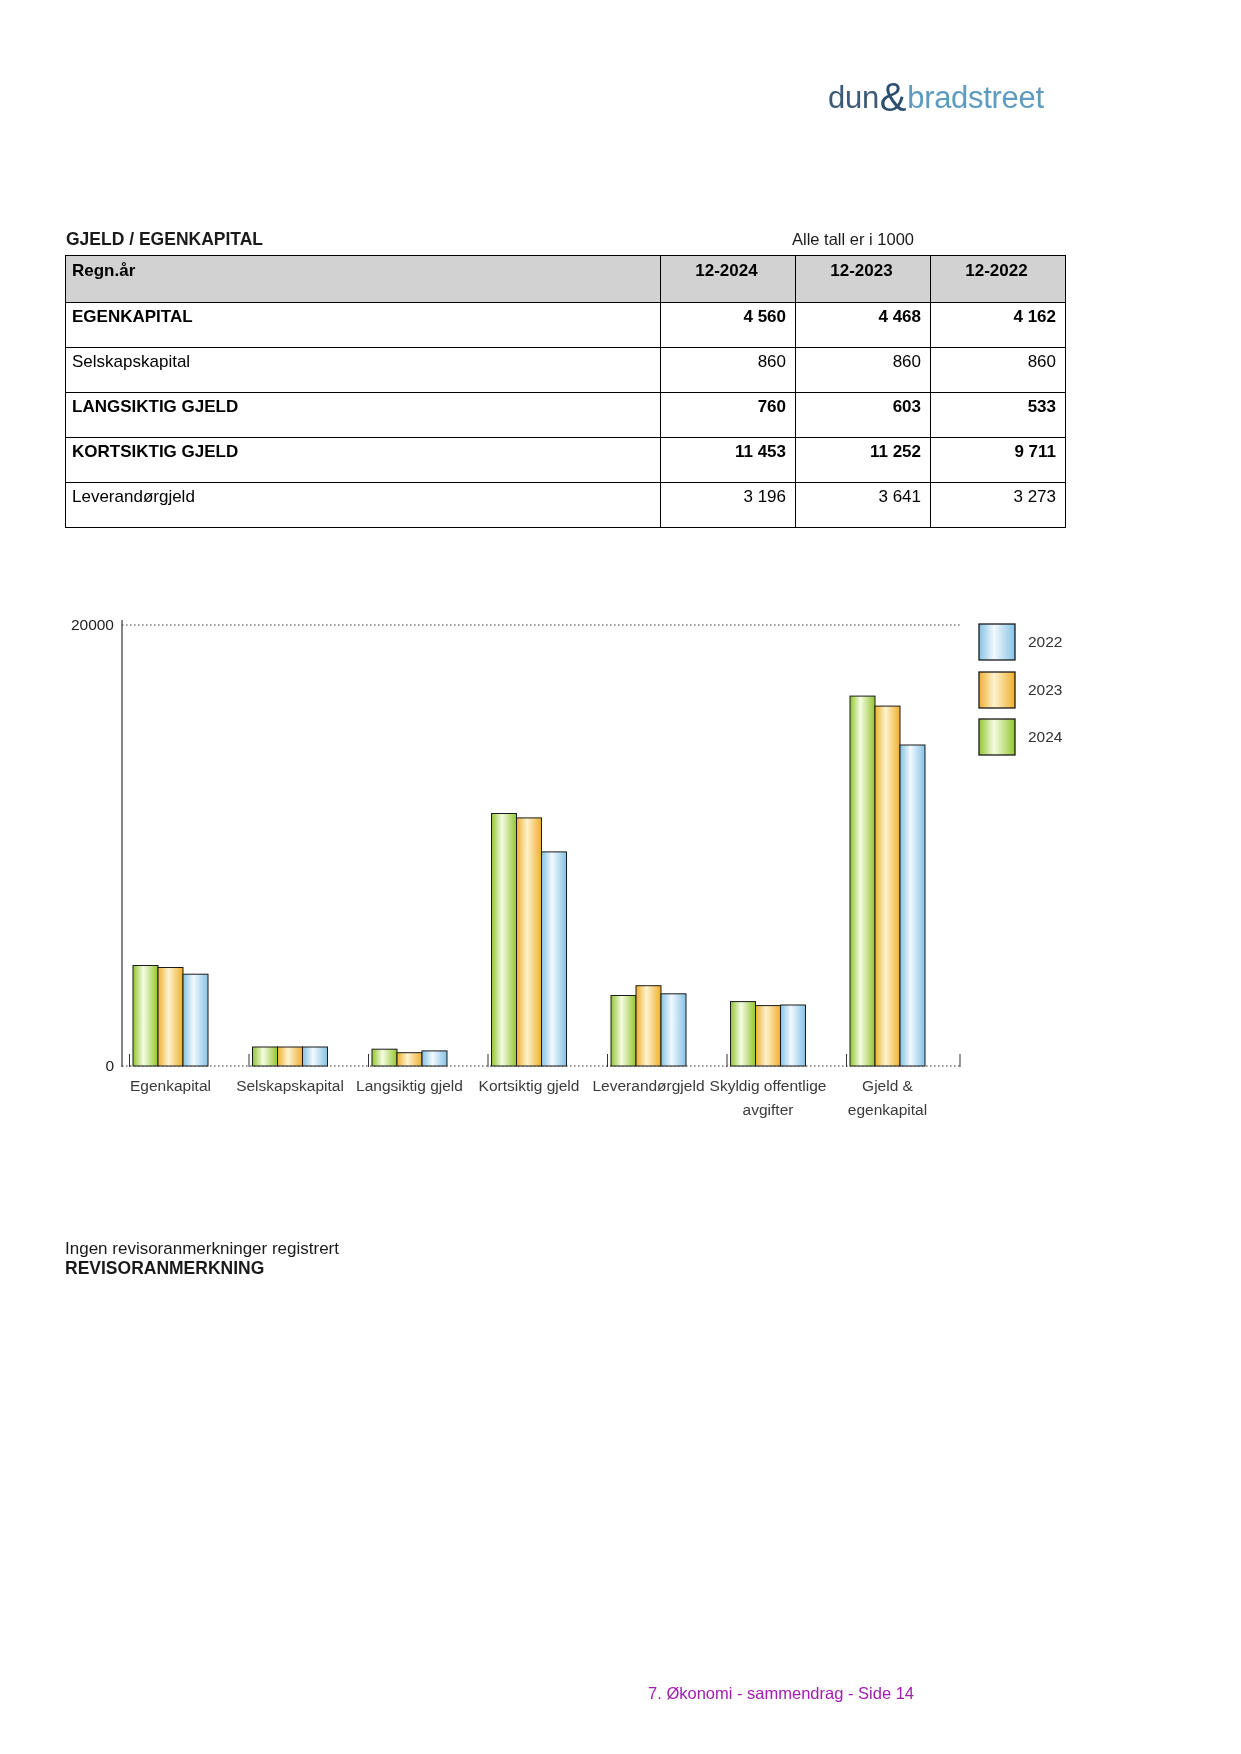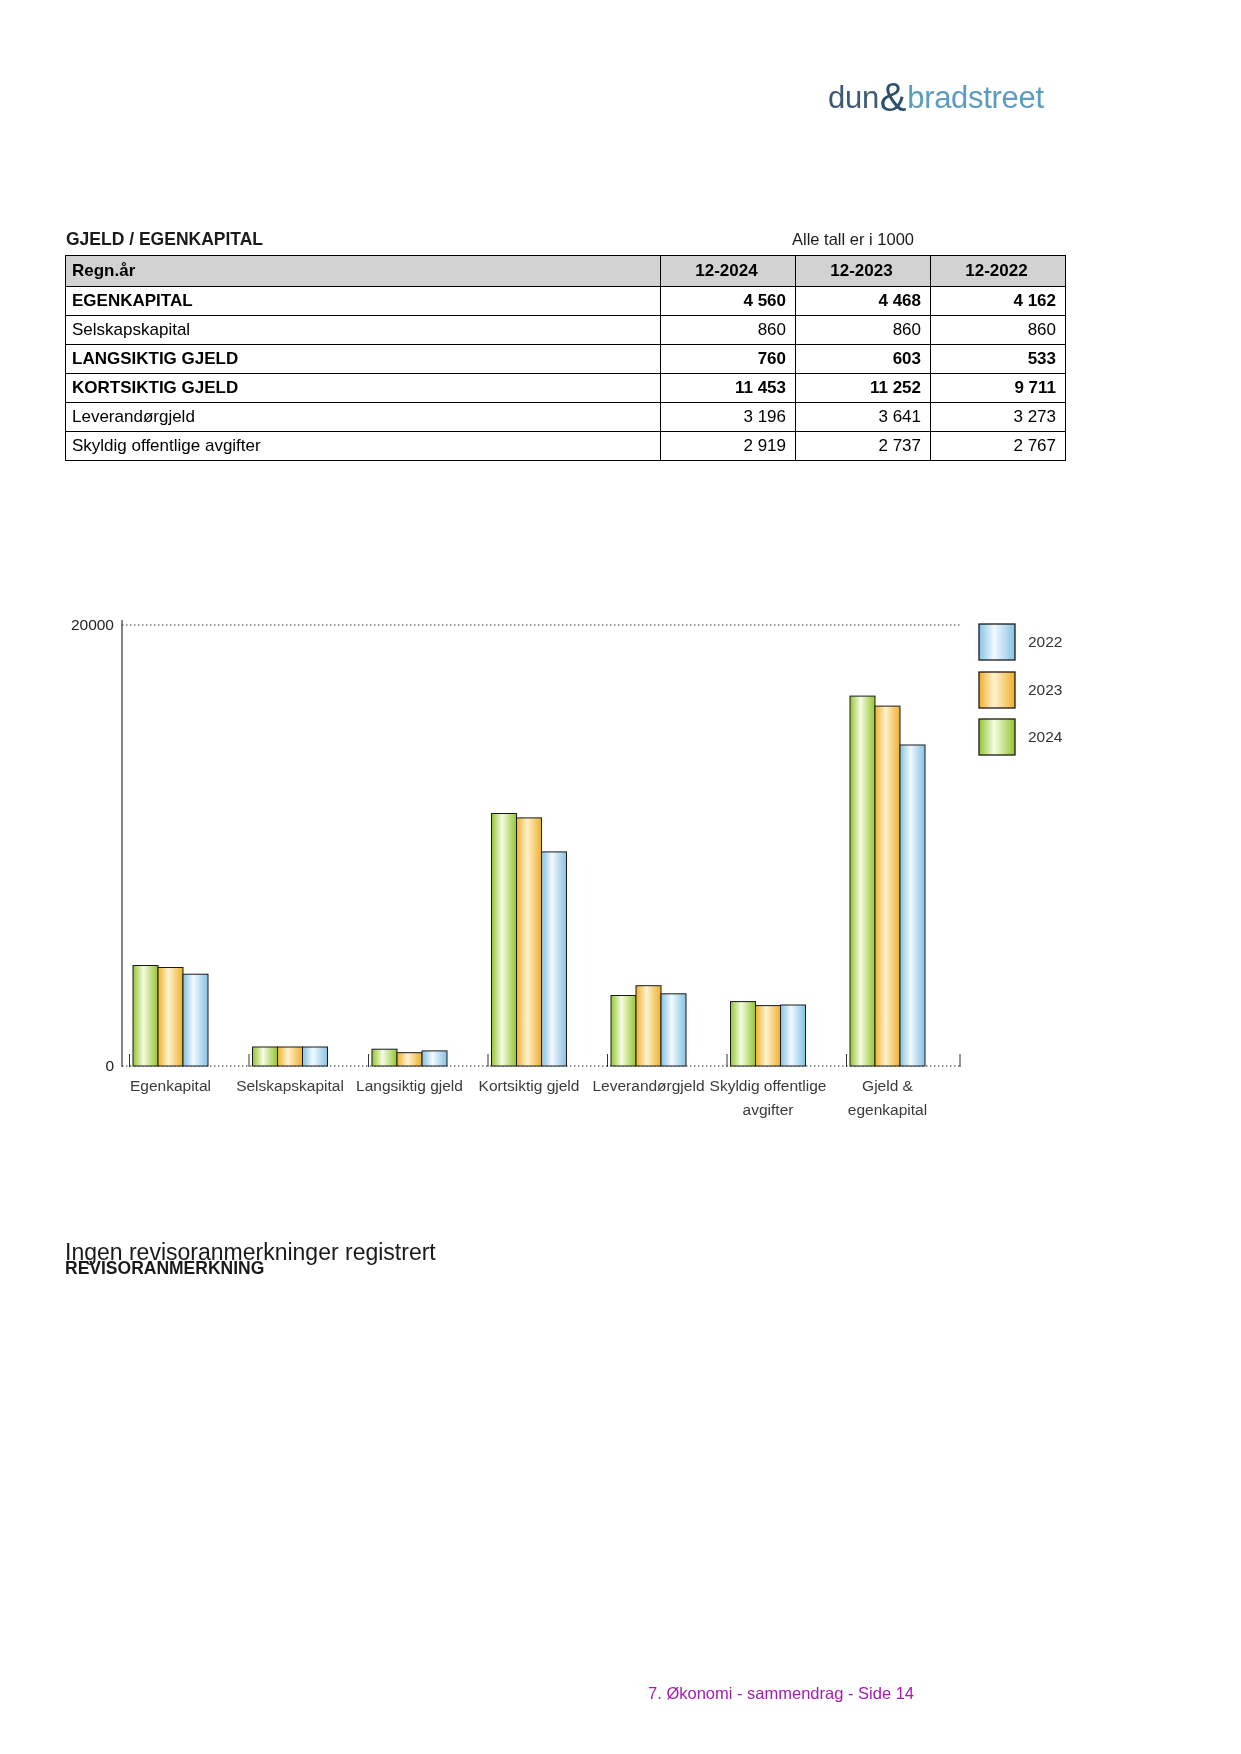--- a/index.html
+++ b/index.html
@@ -14,32 +14,32 @@
   .logo .w2{font-size:31px;font-weight:400;}
   
   .sec-title{position:absolute;left:66px;top:229px;font-size:17.5px;font-weight:bold;color:#1a1a1a;}
   .unit-note{position:absolute;right:176px;top:230px;font-size:16.5px;color:#1a1a1a;}
   
   table.fin{
     position:absolute;left:65px;top:255px;width:1000px;
     border-collapse:collapse;table-layout:fixed;font-size:17px;color:#000;
   }
   table.fin th,table.fin td{
-    border:1px solid #000;padding:0 9px 0 6px;overflow:hidden;white-space:nowrap;
+    border:1px solid #000;padding:0 9px 16px 6px;overflow:hidden;white-space:nowrap;
   }
   table.fin thead th{background:#d2d2d2;height:30px;font-weight:bold;text-align:center;}
   table.fin thead th.name{text-align:left;}
   table.fin tbody td{height:28px;text-align:right;background:#fff;}
   table.fin tbody td.name{text-align:left;}
   table.fin tr.bold td{font-weight:bold;}
   
   .chart-wrap{position:absolute;left:0;top:540px;width:1241px;height:614px;}
   
   .rev-head{position:absolute;left:65px;top:1258px;font-size:17.5px;font-weight:bold;color:#1a1a1a;}
-  .rev-text{position:absolute;left:65px;top:1239px;font-size:23px;color:#1a1a1a;}
+  .rev-text{position:absolute;left:65px;top:1239px;font-size:17px;color:#1a1a1a;}
   
   .footer{position:absolute;right:176px;top:1684px;font-size:16.5px;color:#a21caf;}
 </style>
 </head>
 <body>
 
 <div class="page">
 
   <div class="logo">
     <span class="w1" style="color: rgb(60, 90, 118);">dun</span><span class="amp" style="color: rgb(45, 79, 110);">&amp;</span><span class="w2" style="color: rgb(93, 155, 192);">bradstreet</span>
@@ -86,26 +86,20 @@
           <td class="name">KORTSIKTIG GJELD</td>
           <td>11 453</td>
           <td>11 252</td>
           <td>9 711</td>
         </tr>
         <tr>
           <td class="name">Leverandørgjeld</td>
           <td>3 196</td>
           <td>3 641</td>
           <td>3 273</td>
-        </tr>
-        <tr>
-          <td class="name">Skyldig offentlige avgifter</td>
-          <td>2 919</td>
-          <td>2 737</td>
-          <td>2 767</td>
         </tr>
       </tbody>
   </table>
 
   <div class="chart-wrap">
     <svg id="chart-svg" width="1241" height="614" viewBox="0 0 1241 614" xmlns="http://www.w3.org/2000/svg">
         <defs>
           <linearGradient id="grad0" x1="0" y1="0" x2="1" y2="0">
             <stop offset="0" stop-color="#93C52F"></stop>
             <stop offset="0.42" stop-color="#F5FCE3"></stop>

